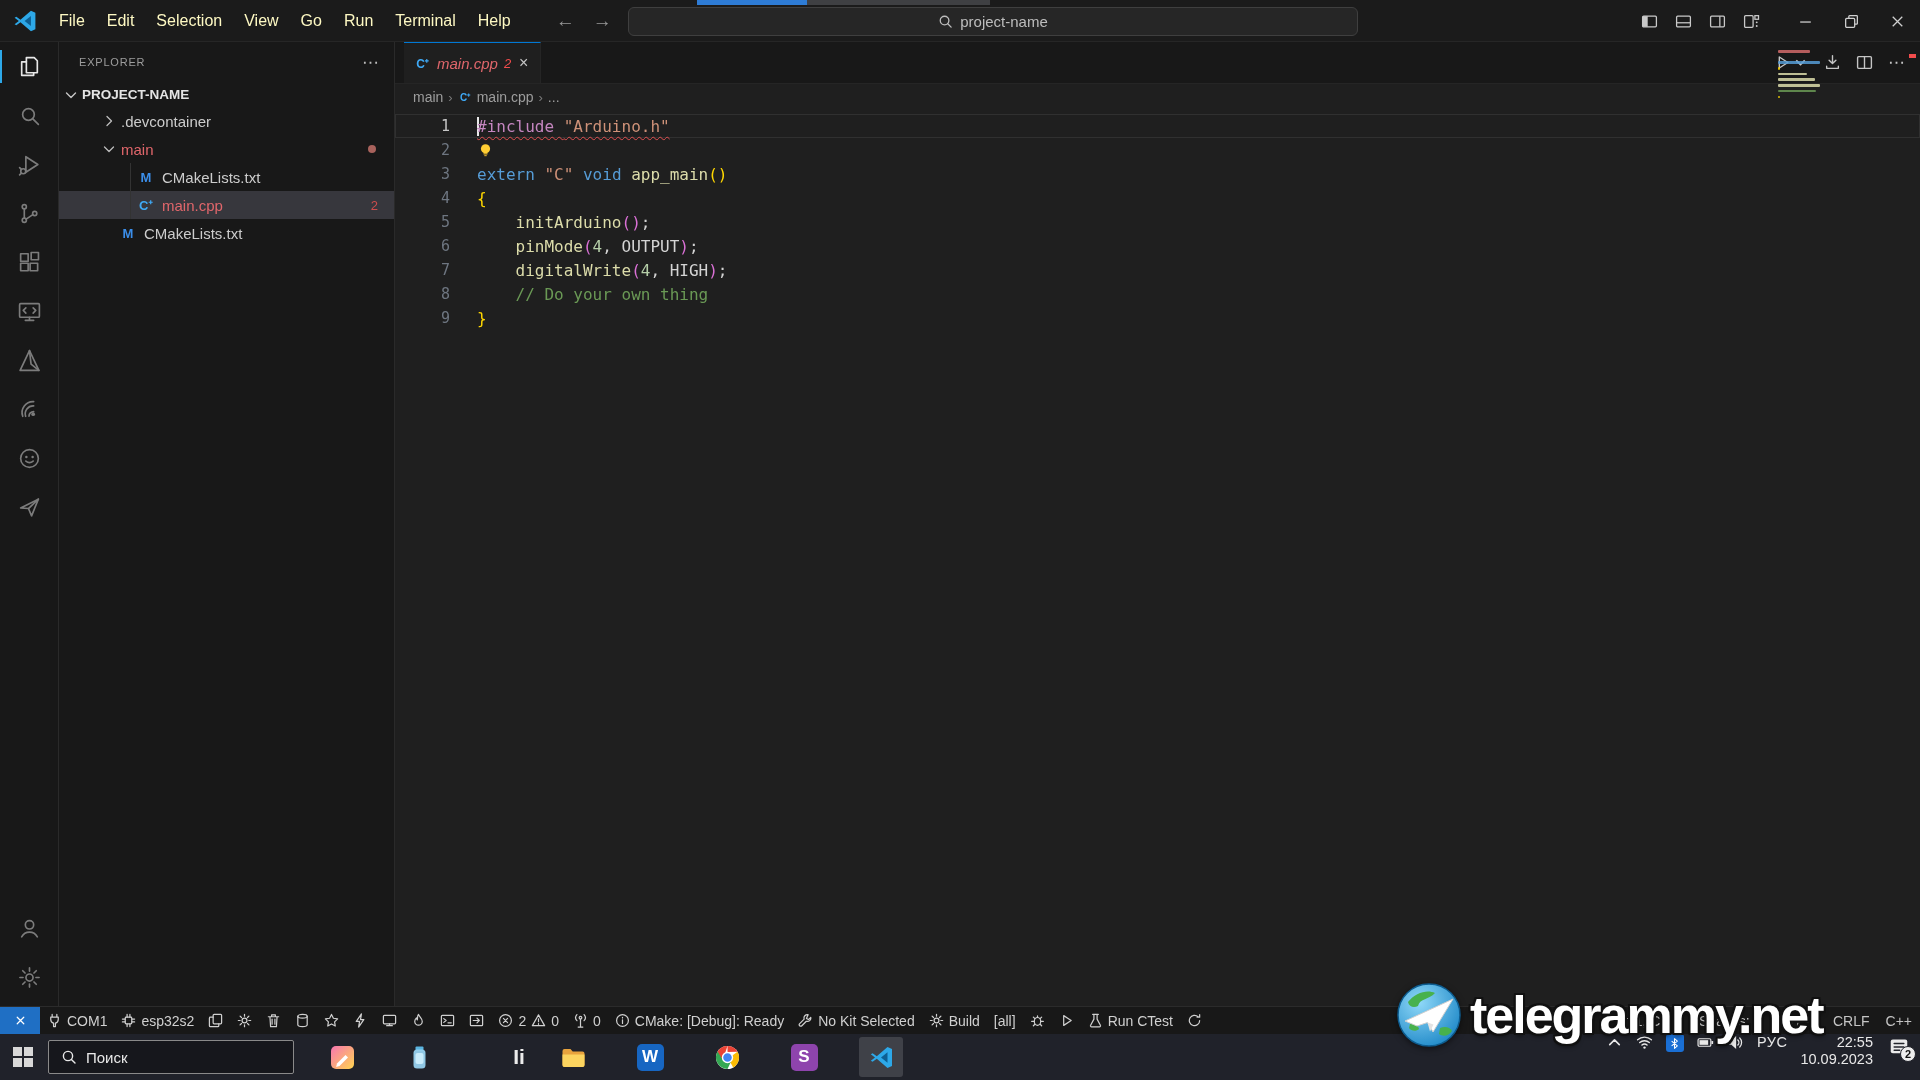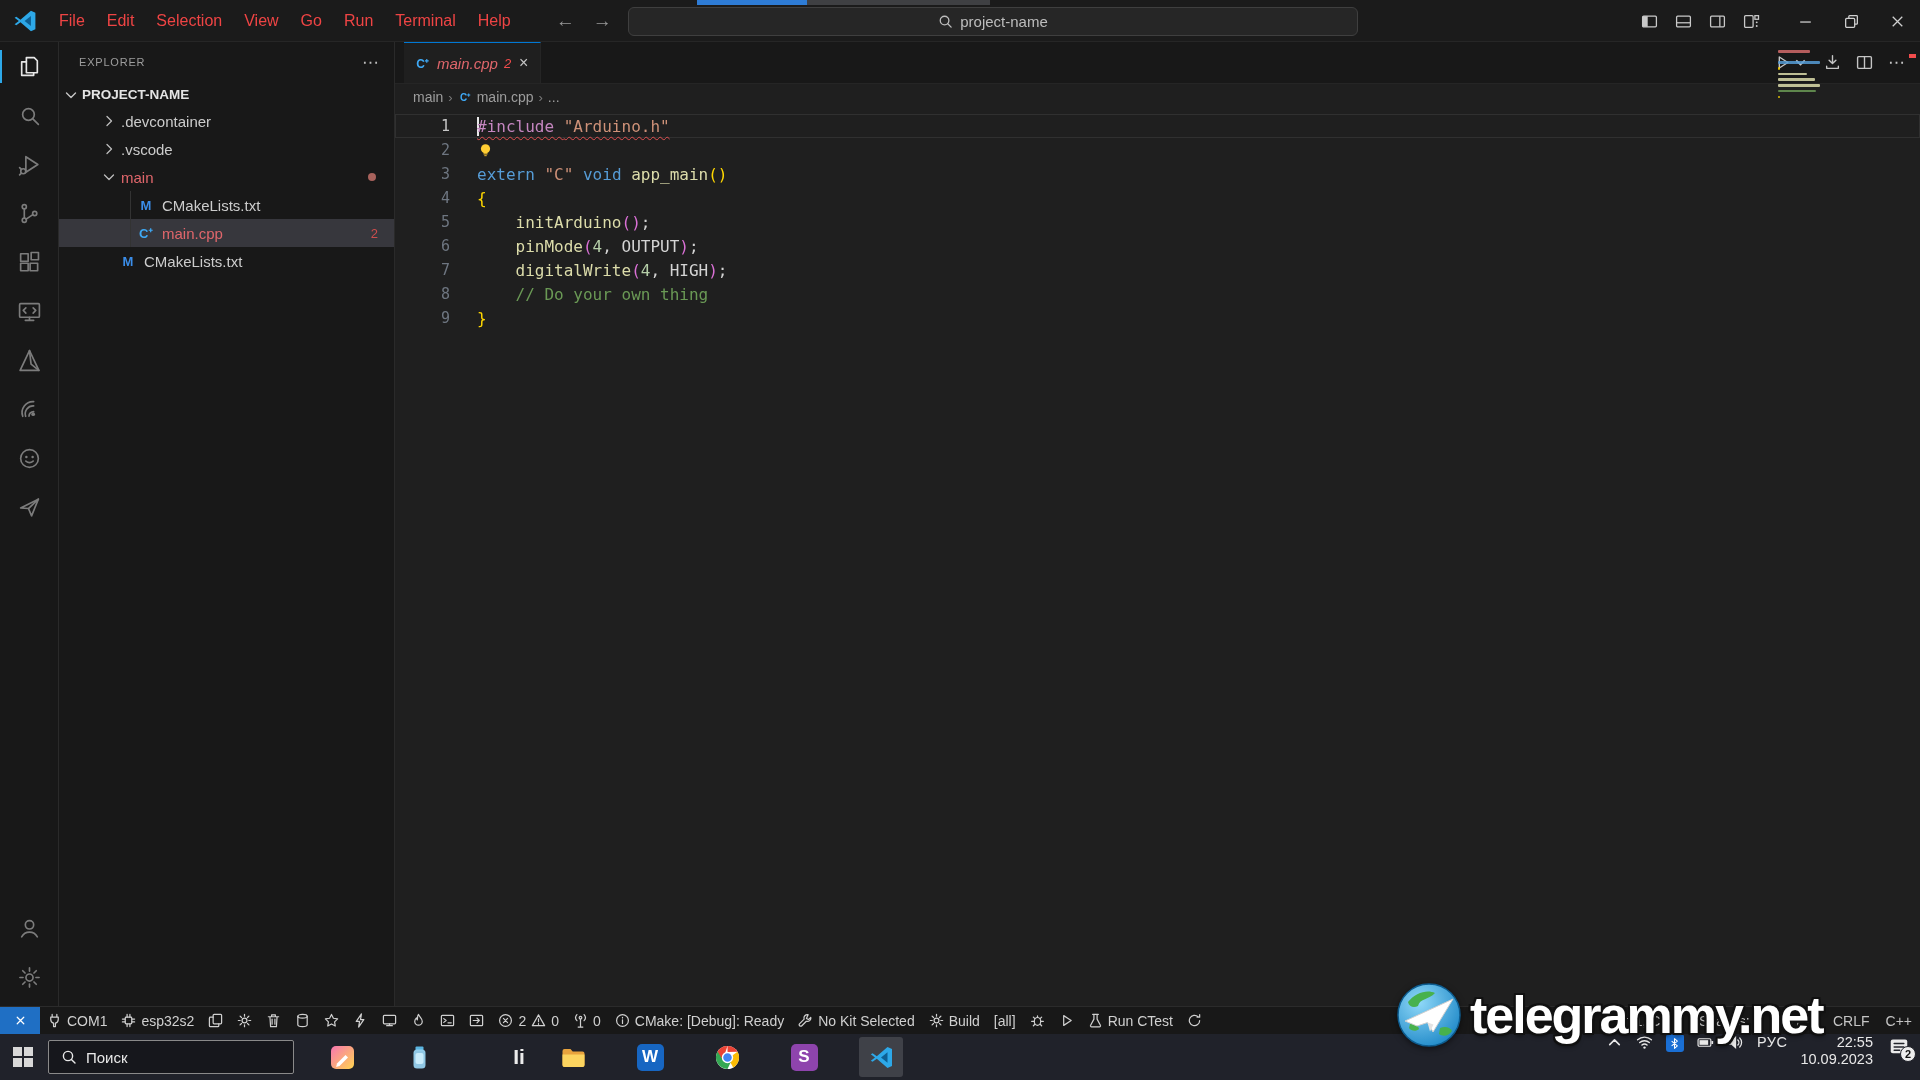--- a/index.html
+++ b/index.html
@@ -9,21 +9,21 @@
 
   
   .strip{position:absolute;top:0;height:5px;z-index:5;}
   #strip-blue{left:697px;width:110px;background:#2e7cd6;}
   #strip-grey{left:807px;width:183px;background:#3f4043;}
 
   
   #titlebar{height:42px;background:#1b1b1b;display:flex;align-items:center;position:relative;border-bottom:1px solid #262626;}
   #vscode-logo{width:26px;height:26px;margin:0 10px 0 12px;}
   #menubar{display:flex;align-items:center;}
-  .menu-item{padding:0 11px;font-size:16px;color:#ef4444;height:42px;line-height:42px;cursor:default;}
+  .menu-item{padding:0 11px;font-size:16px;color:#fef9c3;height:42px;line-height:42px;cursor:default;}
   #nav-arrows{display:flex;gap:18px;margin-left:34px;font-size:19px;color:#9a9a9a;}
   #search-box{position:absolute;left:628px;top:7px;width:730px;height:29px;background:#262626;border:1px solid #3f3f3f;border-radius:6px;display:flex;align-items:center;justify-content:center;gap:7px;color:#bdbdbd;font-size:15px;}
   #search-box .mag{width:15px;height:15px;color:#bdbdbd;}
   #win-buttons{position:absolute;right:0;top:0;height:42px;display:flex;align-items:center;}
   .win-btn{width:46px;height:42px;display:flex;align-items:center;justify-content:center;color:#d0d0d0;}
   .win-btn svg{width:17px;height:17px;}
   #layout-buttons{display:flex;margin-right:14px;}
   .layout-btn{width:34px;height:42px;display:flex;align-items:center;justify-content:center;color:#c9c9c9;}
   .layout-btn svg{width:17px;height:17px;}
 
@@ -325,28 +325,20 @@
       <span>PROJECT-NAME</span>
     </div>
     <div id="tree">
         <div class="tree-row" style="padding-left: 42px;">
           <span class="chev">
             <svg viewBox="0 0 16 16" fill="none" stroke="currentColor" stroke-width="1.3" stroke-linecap="round" stroke-linejoin="round">
               <path d="M6 3.5L10.5 8 6 12.5"></path>
             </svg>
           </span>
           <span class="label" style="color:#cccccc">.devcontainer</span>
-        </div>
-        <div class="tree-row" style="padding-left: 42px;">
-          <span class="chev">
-            <svg viewBox="0 0 16 16" fill="none" stroke="currentColor" stroke-width="1.3" stroke-linecap="round" stroke-linejoin="round">
-              <path d="M6 3.5L10.5 8 6 12.5"></path>
-            </svg>
-          </span>
-          <span class="label" style="color:#cccccc">.vscode</span>
         </div>
         <div class="tree-row" style="padding-left: 42px;">
           <span class="chev">
             <svg viewBox="0 0 16 16" fill="none" stroke="currentColor" stroke-width="1.3" stroke-linecap="round" stroke-linejoin="round">
               <path d="M3.5 6L8 10.5 12.5 6"></path>
             </svg>
           </span>
           <span class="label" style="color:#e0666b">main</span>
           <span class="dot-badge"></span>
         </div>

